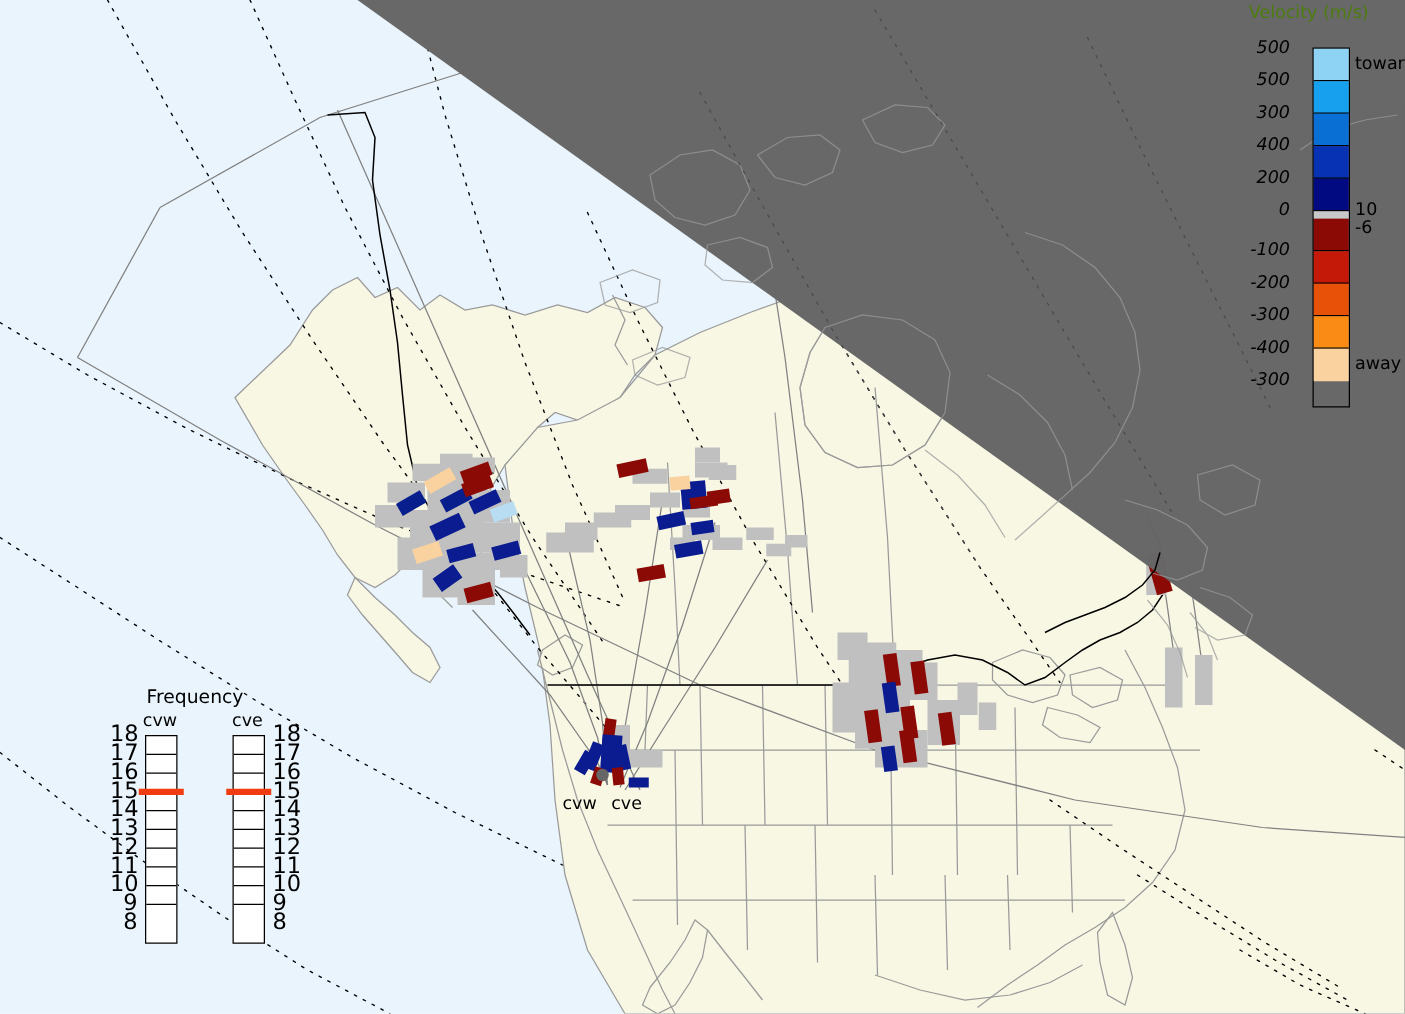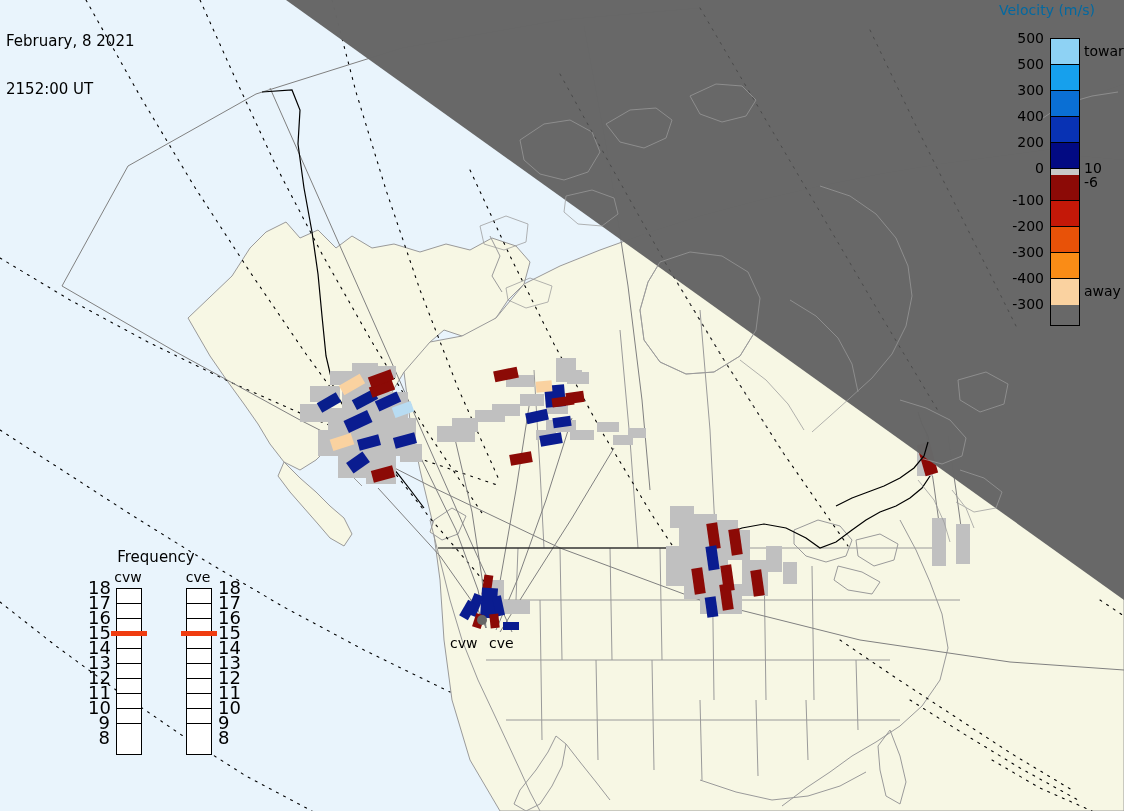--- a/index.html
+++ b/index.html
@@ -44,21 +44,21 @@
     z-index: 40;
     color: #000000;
   }
   #velocity-title {
     position: absolute;
     left: 0px;
     top: 0px;
     width: 138px;
     text-align: center;
     font-size: 14px;
-    color: #0369a1;
+    color: #4d7c0f;
   }
   #velocity-bar {
     position: absolute;
     left: 72px;
     top: 36px;
     width: 28px;
     height: 286px;
     border: 1px solid #000000;
     box-sizing: content-box;
   }
@@ -72,26 +72,27 @@
   .vband.zeroband { height: 6px; border-bottom: none; }
   #velocity-ticks {
     position: absolute;
     left: 0px;
     top: 36px;
     width: 66px;
     height: 288px;
   }
   .vtick {
     position: absolute;
-    right: 0px;
+    right: 12px;
     width: 66px;
     text-align: right;
     font-size: 14px;
     line-height: 14px;
     transform: translateY(-7px);
+    font-style: italic;
   }
   .vside {
     position: absolute;
     left: 106px;
     font-size: 14px;
     line-height: 14px;
     white-space: nowrap;
     transform: translateY(-7px);
   }
 
@@ -430,24 +431,20 @@
         <path d="M 700,8 L 760,110 L 820,212 L 880,314 L 940,414"></path>
         <path d="M 870,30 L 918,130 L 968,230 L 1018,330"></path>
       </g>
 
       <g fill="none" stroke="#000000" stroke-width="1.2">
         <path d="M 836,506 L 852,498 L 868,492 L 884,486 L 900,478 L 914,468 L 924,456 L 928,442"></path>
       </g>
     </g>
   </svg>
 
-  <div id="timestamp">
-    <div>February, 8 2021</div>
-    <div>2152:00 UT</div>
-  </div>
 
   <div class="site-label" id="site-label-cvw" style="left: 450px; top: 635px;">cvw</div>
   <div class="site-label" id="site-label-cve" style="left: 489px; top: 635px;">cve</div>
 
   <div id="velocity-legend">
     <div id="velocity-title">Velocity (m/s)</div>
     <div id="velocity-bar">
         <div class="vband" style="background: rgb(142, 210, 244);"></div>
         <div class="vband" style="background: rgb(22, 160, 237);"></div>
         <div class="vband" style="background: rgb(10, 111, 212);"></div>

